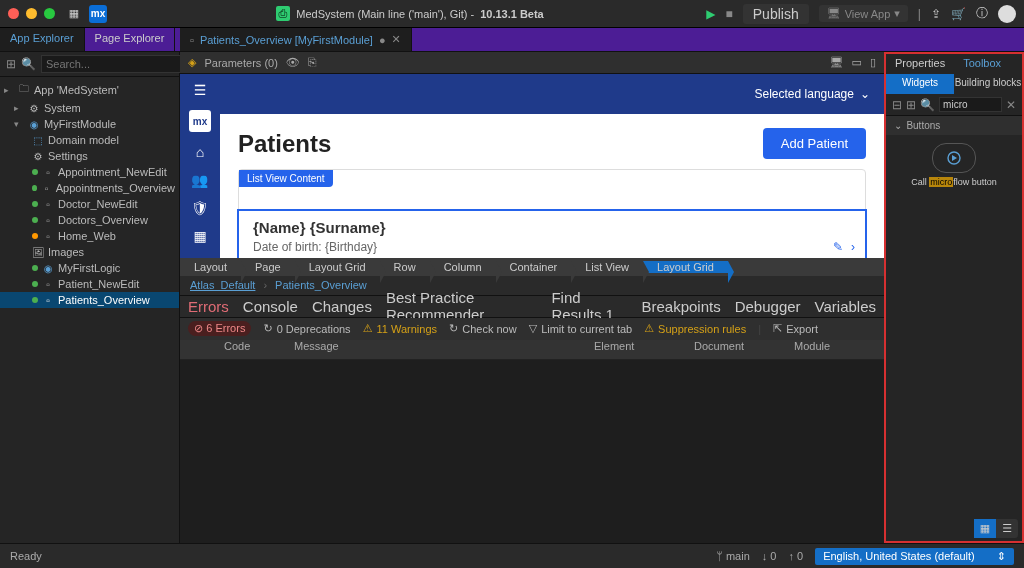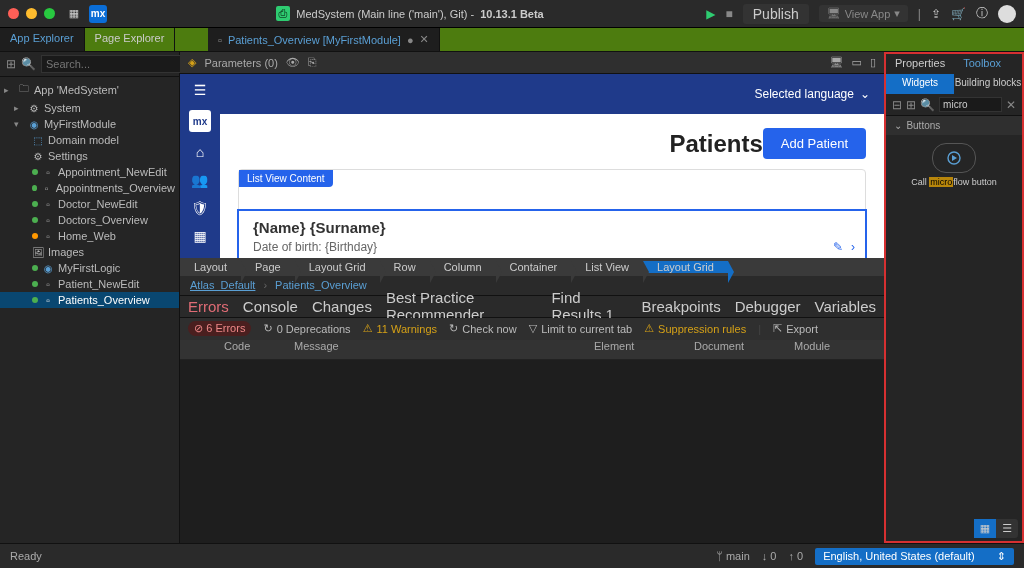--- a/index.html
+++ b/index.html
@@ -10,21 +10,21 @@
 .red{background:#ff5f57;} .yellow{background:#febc2e;} .green{background:#28c840;}
 .tb-icon{width:18px;height:18px;display:flex;align-items:center;justify-content:center;margin-right:6px;font-size:11px;}
 .mx-badge{background:#0a6dd6;color:#fff;border-radius:3px;padding:1px 4px;font-weight:bold;font-size:10px;}
 .tb-center{flex:1;display:flex;justify-content:center;align-items:center;gap:6px;color:#ccc;font-size:11px;}
 .tb-right{display:flex;align-items:center;gap:10px;}
 .run-btn{color:#2ecc71;}
 .stop-btn{color:#888;}
 .publish-btn{background:#333;padding:2px 10px;border-radius:3px;font-size:14px;}
 .viewapp-btn{background:#333;padding:2px 8px;border-radius:3px;font-size:11px;display:flex;align-items:center;gap:4px;color:#888;}
 .avatar{width:18px;height:18px;border-radius:50%;background:#ddd;}
-.tabbar{height:24px;background:#4d7c0f;display:flex;border-bottom:1px solid #111;gap:28px;}
+.tabbar{height:24px;background:#4c1d95;display:flex;border-bottom:1px solid #111;}
 .expl-tabs{display:flex;width:180px;}
 .expl-tab{padding:4px 10px;font-size:11px;border-right:1px solid #111;}
 .expl-tab.active{background:#1e1e1e;color:#5a9fd4;}
 .editor-tabs{display:flex;flex:1;}
 .editor-tab{display:flex;align-items:center;gap:6px;padding:3px 10px;background:#1e1e1e;border-right:1px solid #111;color:#5a9fd4;font-size:11px;}
 .editor-tab .close{color:#888;cursor:pointer;}
 .main{display:flex;position:absolute;top:52px;bottom:25px;left:0;right:0;}
 .sidebar-left{width:180px;background:#252525;border-right:1px solid #111;display:flex;flex-direction:column;}
 .search-row{display:flex;align-items:center;padding:3px 6px;gap:5px;border-bottom:1px solid #111;}
 .search-row input{background:#1a1a1a;border:1px solid #333;color:#ccc;font-size:11px;padding:2px 4px;flex:1;}
@@ -40,21 +40,21 @@
 .params-bar .r{margin-left:auto;display:flex;gap:8px;}
 .canvas{flex:1;background:#333;position:relative;overflow:hidden;}
 .page-preview{position:absolute;top:0;left:0;right:0;bottom:0;display:flex;}
 .nav-rail{width:40px;background:#1f3a8a;display:flex;flex-direction:column;align-items:center;padding-top:8px;gap:12px;}
 .nav-rail .ham{color:#fff;font-size:14px;}
 .nav-rail .mx{background:#fff;color:#1f3a8a;width:22px;height:22px;border-radius:3px;display:flex;align-items:center;justify-content:center;font-weight:bold;font-size:10px;}
 .nav-rail .nicon{color:#fff;font-size:14px;}
 .page-body{flex:1;display:flex;flex-direction:column;}
 .top-band{height:40px;background:#1f3a8a;display:flex;align-items:center;justify-content:flex-end;padding:0 14px;color:#fff;font-size:12px;}
 .content-area{flex:1;background:#fff;padding:14px 18px;overflow:auto;}
-.page-title-row{display:flex;align-items:center;margin-bottom:10px;text-align:right;}
+.page-title-row{display:flex;align-items:center;margin-bottom:10px;}
 .page-title-row h1{font-size:24px;color:#222;flex:1;}
 .add-btn{background:#2563eb;color:#fff;padding:8px 18px;border-radius:4px;font-size:13px;}
 .list-card{border:1px solid #ddd;border-radius:4px;}
 .lv-label{background:#2563eb;color:#fff;font-size:10px;padding:3px 8px;display:inline-block;border-radius:0 0 4px 0;}
 .lv-item{padding:8px 14px;border-bottom:1px solid #eee;position:relative;margin-top:24px;}
 .lv-item h3{font-size:15px;font-weight:600;color:#333;margin-bottom:2px;}
 .lv-item p{font-size:12px;color:#666;line-height:1.5;}
 .lv-item.active{outline:2px solid #2563eb;}
 .lv-actions{position:absolute;right:10px;top:50%;transform:translateY(-50%);display:flex;gap:8px;}
 .lv-actions span{color:#2563eb;font-size:12px;}

